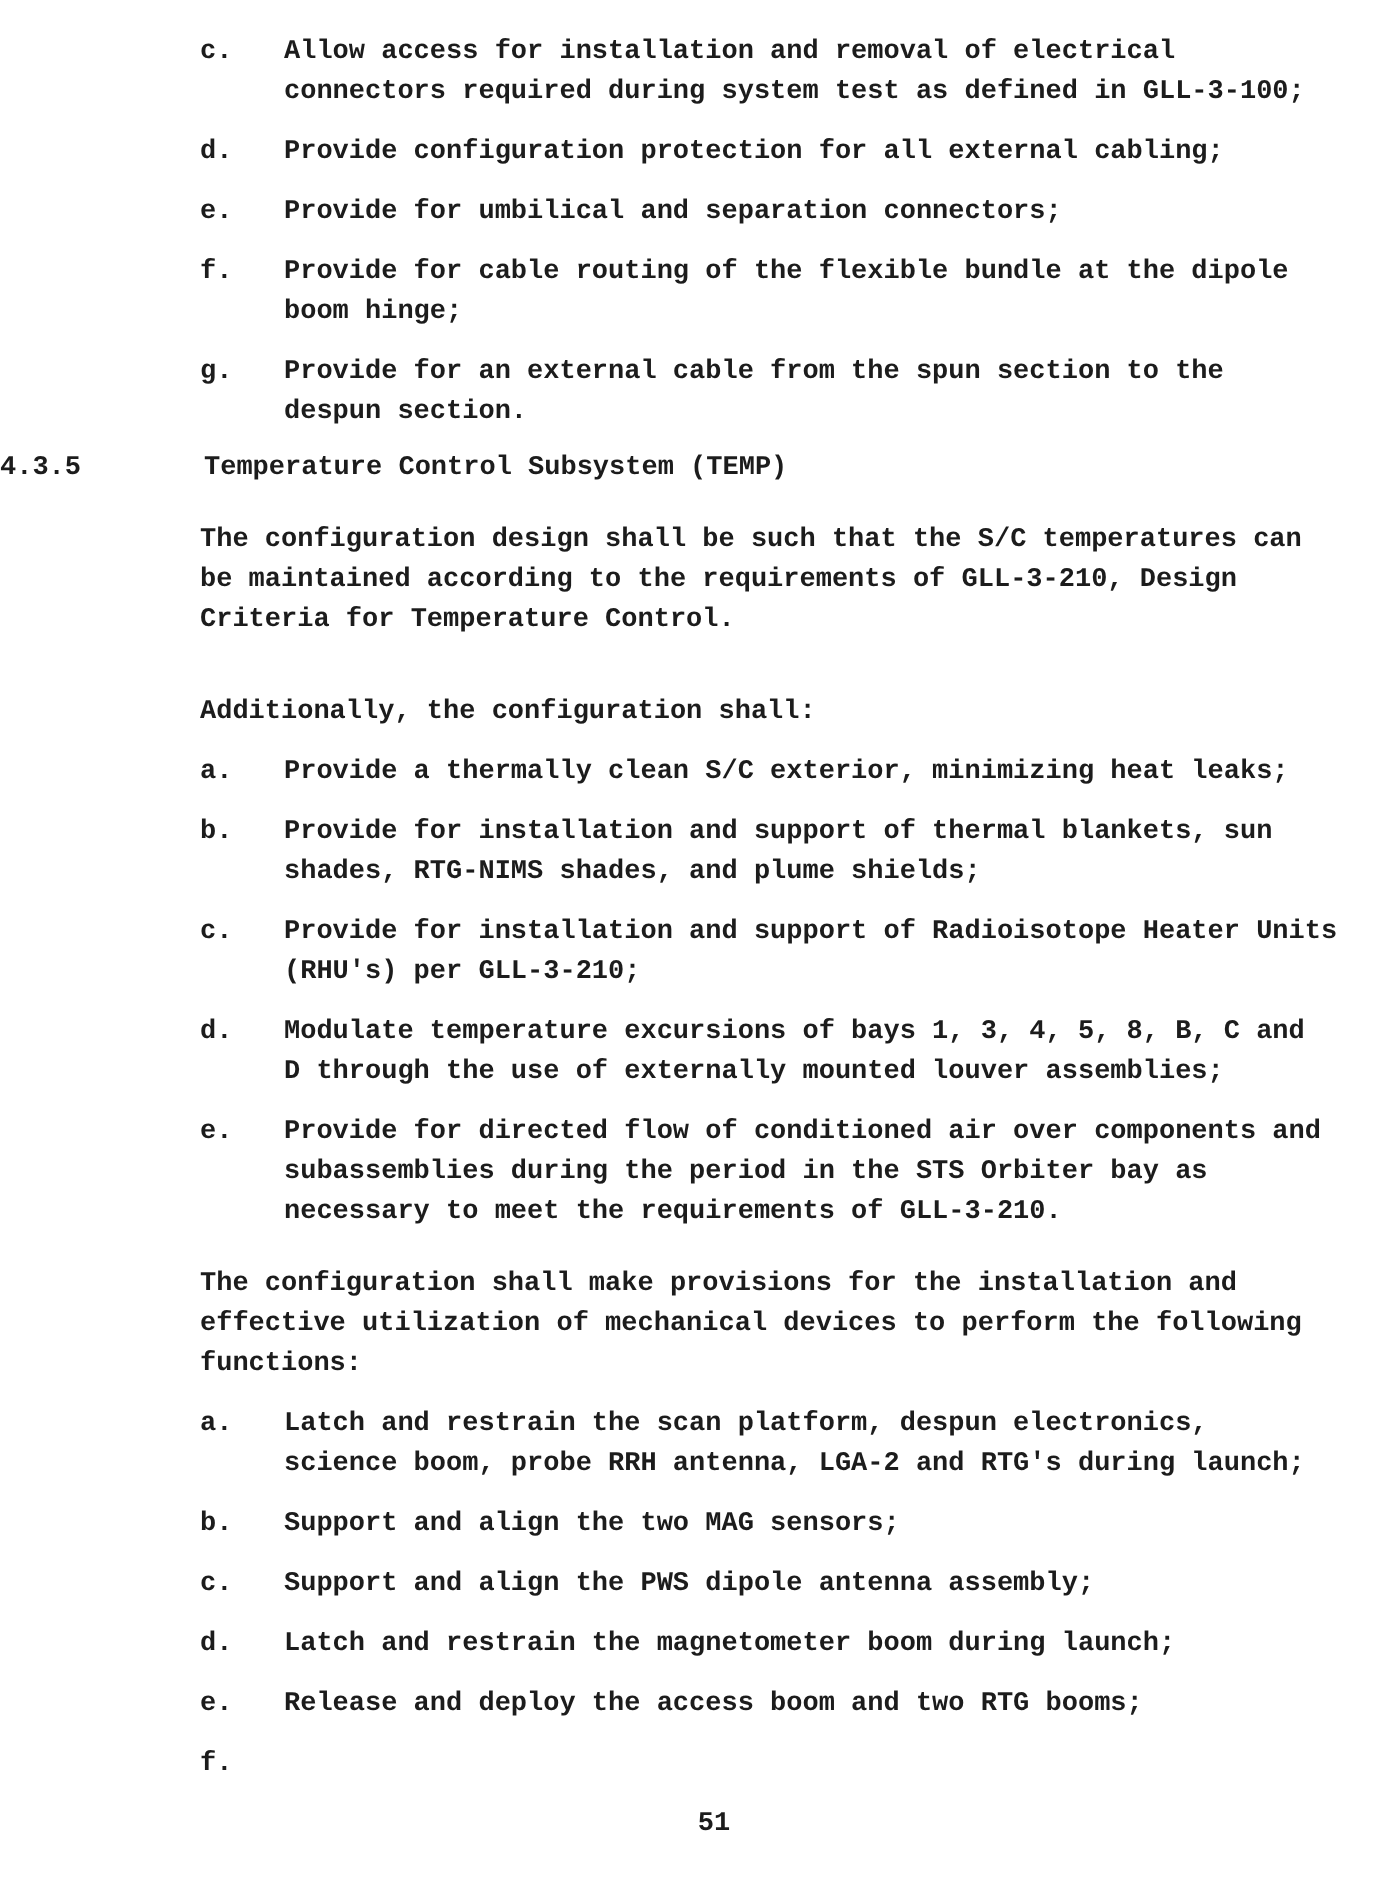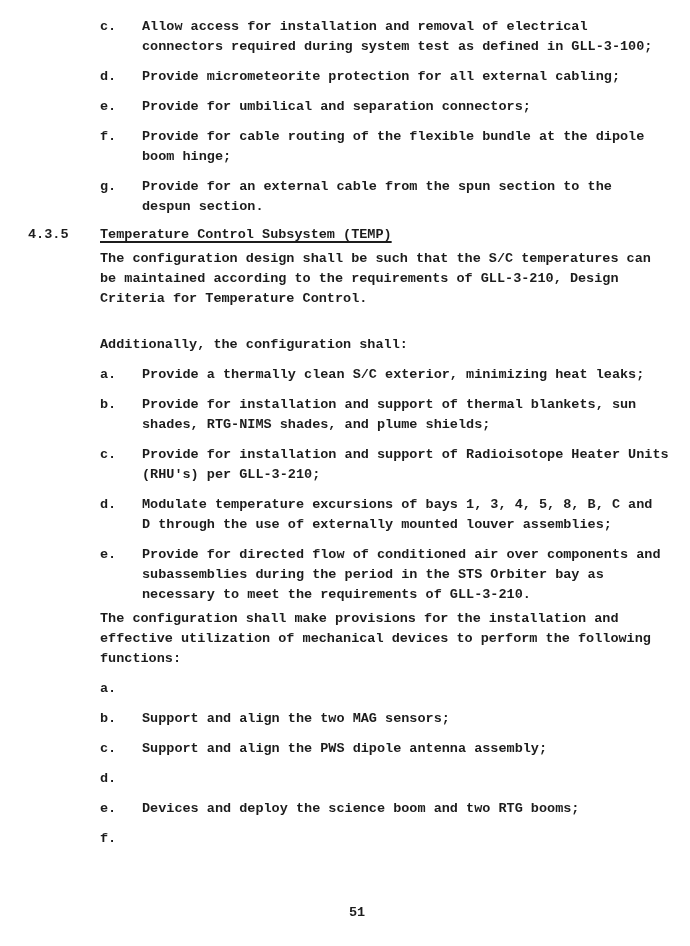--- a/index.html
+++ b/index.html
@@ -39,41 +39,40 @@
     flex: none;
     width: 42px;
   }
   .item .text {
     white-space: pre-line;
   }
 
   
   .heading-row {
     display: flex;
-    padding-left: 28px;
     margin-top: 8px;
   }
   .heading-row .sec-num {
     flex: none;
     width: 72px;
   }
   .heading-row .sec-title {
-    text-decoration: underline;
     text-underline-offset: 3px;
     text-decoration-thickness: 1.5px;
+    margin-left: 30px;
   }
 
   
   .para {
     margin-left: 100px;
     margin-right: 4px;
     margin-top: 26px;
     white-space: pre-line;
   }
-  .para.after-heading { margin-top: 4px; }
+  .para.after-heading { margin-top: 16px; }
 
   
   .page-number {
     position: absolute;
     top: 903px;
     left: 12px;
     width: 100%;
     text-align: center;
   }
 </style>
@@ -82,21 +81,21 @@
 
 <div class="page">
 
   <div class="item">
     <span class="letter">c.</span>
     <span class="text">Allow access for installation and removal of electrical
 connectors required during system test as defined in GLL-3-100;</span>
   </div>
   <div class="item">
     <span class="letter">d.</span>
-    <span class="text">Provide micrometeorite protection for all external cabling;</span>
+    <span class="text">Provide configuration protection for all external cabling;</span>
   </div>
   <div class="item">
     <span class="letter">e.</span>
     <span class="text">Provide for umbilical and separation connectors;</span>
   </div>
   <div class="item">
     <span class="letter">f.</span>
     <span class="text">Provide for cable routing of the flexible bundle at the dipole
 boom hinge;</span>
   </div>
@@ -143,35 +142,38 @@
     </div>
   </div>
 
   <div class="section">
     <p class="para after-heading">The configuration shall make provisions for the installation and
 effective utilization of mechanical devices to perform the following
 functions:</p>
 
     <div class="item">
       <span class="letter">a.</span>
+      <span class="text">Latch and restrain the scan platform, despun electronics,
+science boom, probe RRH antenna, LGA-2 and RTG's during launch;</span>
     </div>
     <div class="item">
       <span class="letter">b.</span>
       <span class="text">Support and align the two MAG sensors;</span>
     </div>
     <div class="item">
       <span class="letter">c.</span>
       <span class="text">Support and align the PWS dipole antenna assembly;</span>
     </div>
     <div class="item">
       <span class="letter">d.</span>
+      <span class="text">Latch and restrain the magnetometer boom during launch;</span>
     </div>
     <div class="item">
       <span class="letter">e.</span>
-      <span class="text">Devices and deploy the science boom and two RTG booms;</span>
+      <span class="text">Release and deploy the access boom and two RTG booms;</span>
     </div>
     <div class="item">
       <span class="letter">f.</span>
     </div>
   </div>
 
   <div class="page-number">51</div>
 
 </div>
 

